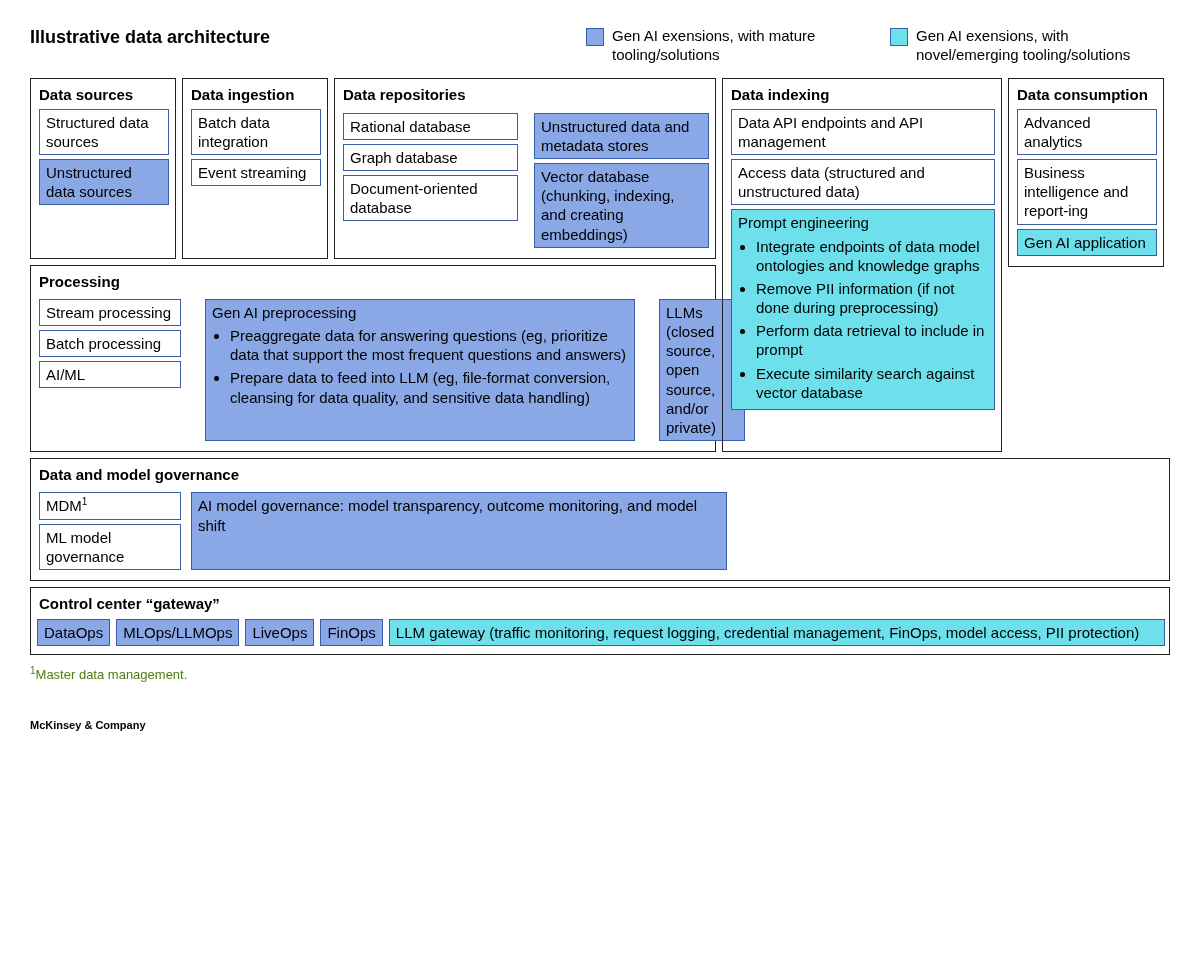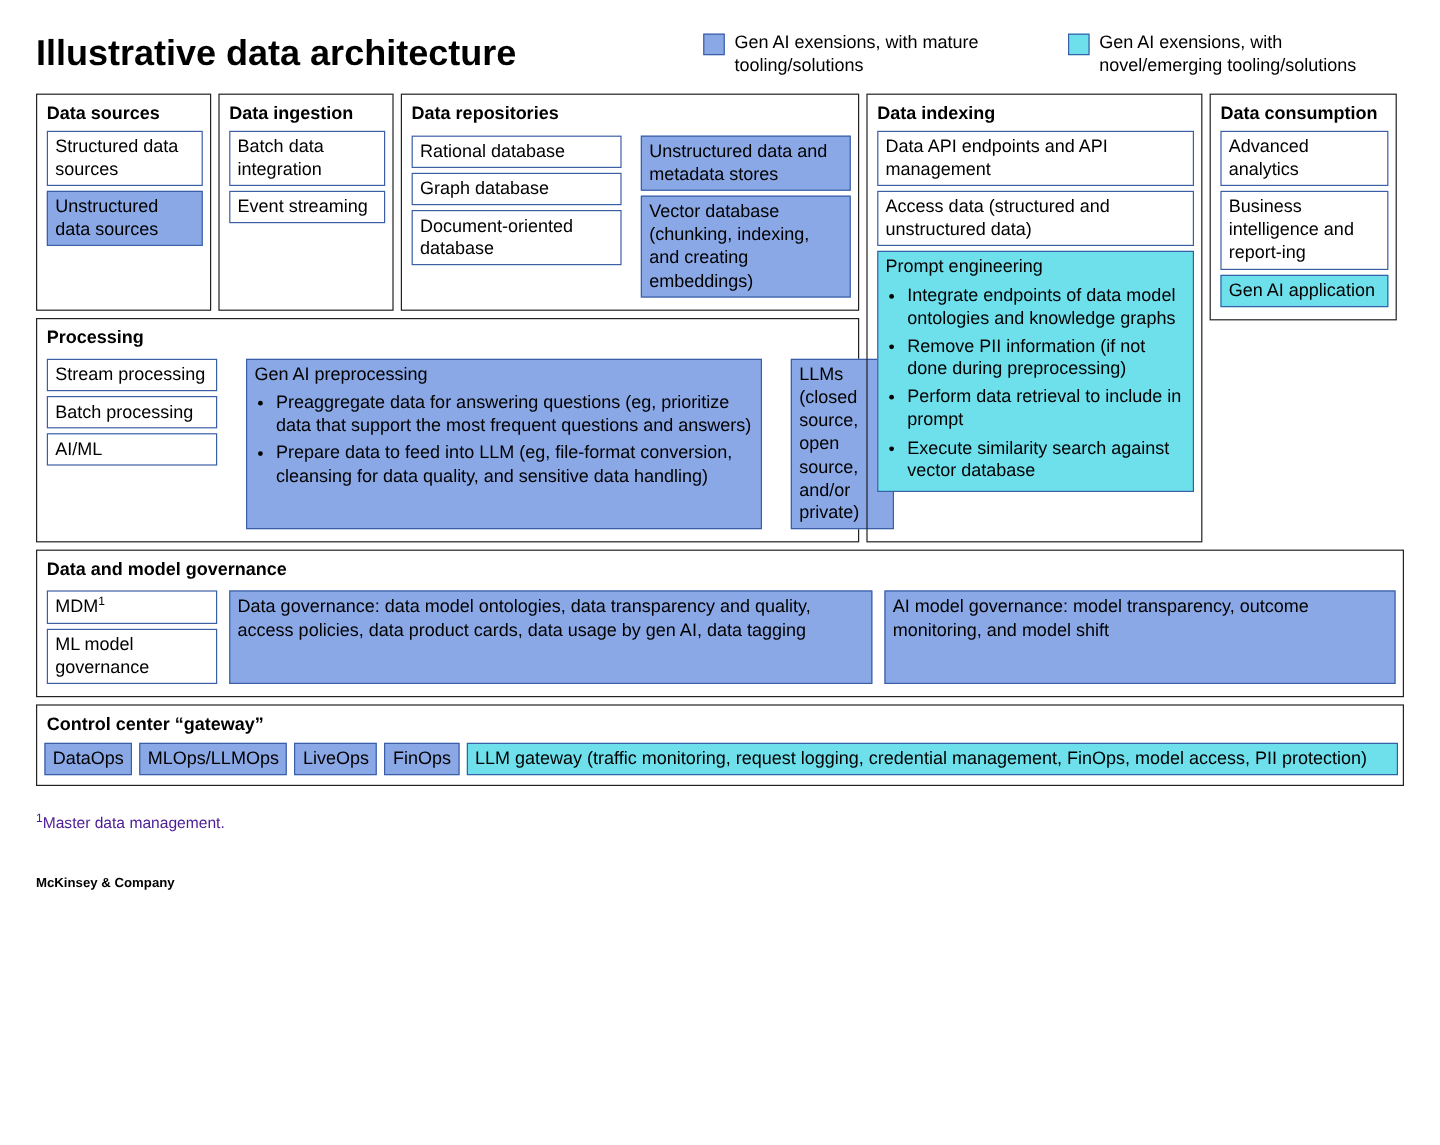--- a/index.html
+++ b/index.html
@@ -12,21 +12,21 @@
     font-size: 15px;
     line-height: 1.28;
     width: 1200px;
   }
   .header {
     display: flex;
     align-items: flex-start;
     margin-bottom: 14px;
   }
   .title {
-    font-size: 30px;
+    font-size: 18px;
     font-weight: bold;
     flex: 0 0 auto;
     padding-right: 40px;
   }
   .legend {
     display: flex;
     gap: 24px;
     margin-left: auto;
   }
   .legend-item { display: flex; align-items: flex-start; gap: 8px; max-width: 280px; }
@@ -81,21 +81,21 @@
     display: grid;
     grid-template-columns: 146px 540px 1fr;
     gap: 6px;
   }
 
   
   .R4 .gw-inner { display: flex; gap: 6px; align-items: flex-start; flex-wrap: nowrap; }
   .R4 .gw-inner .box { margin: 2px 0; }
   .R4 .gw-fill { flex: 1; }
 
-  .footnote { font-size: 13px; color: #4c1d95; margin-top: 22px; }
+  .footnote { font-size: 13px; color: #4d7c0f; margin-top: 10px; }
   .brand { font-size: 11px; font-weight: 600; margin-top: 34px; }
   .sup { font-size: 10px; vertical-align: super; }
 </style>
 </head>
 <body>
 
 <div class="header">
   <div class="title">Illustrative data architecture</div>
   <div class="legend">
     <div class="legend-item">
@@ -192,21 +192,20 @@
 
 <div class="section-border R3" style="margin-top:6px;">
   <div class="section-title">Data and model governance</div>
   <div class="gov-inner">
     <div>
       <div class="box">
         <span>MDM</span><span class="sup">1</span>
       </div>
       <div class="box">ML model governance</div>
     </div>
-    <div class="box mature">Data governance: data model ontologies, data transparency and quality, access policies, data product cards, data usage by gen AI, data tagging</div>
     <div class="box mature">AI model governance: model transparency, outcome monitoring, and model shift</div>
   </div>
 </div>
 
 <div class="section-border R4" style="margin-top:6px;">
   <div class="section-title">Control center “gateway”</div>
   <div class="gw-inner">
     <div class="box mature">DataOps</div>
     <div class="box mature">MLOps/LLMOps</div>
     <div class="box mature">LiveOps</div>

